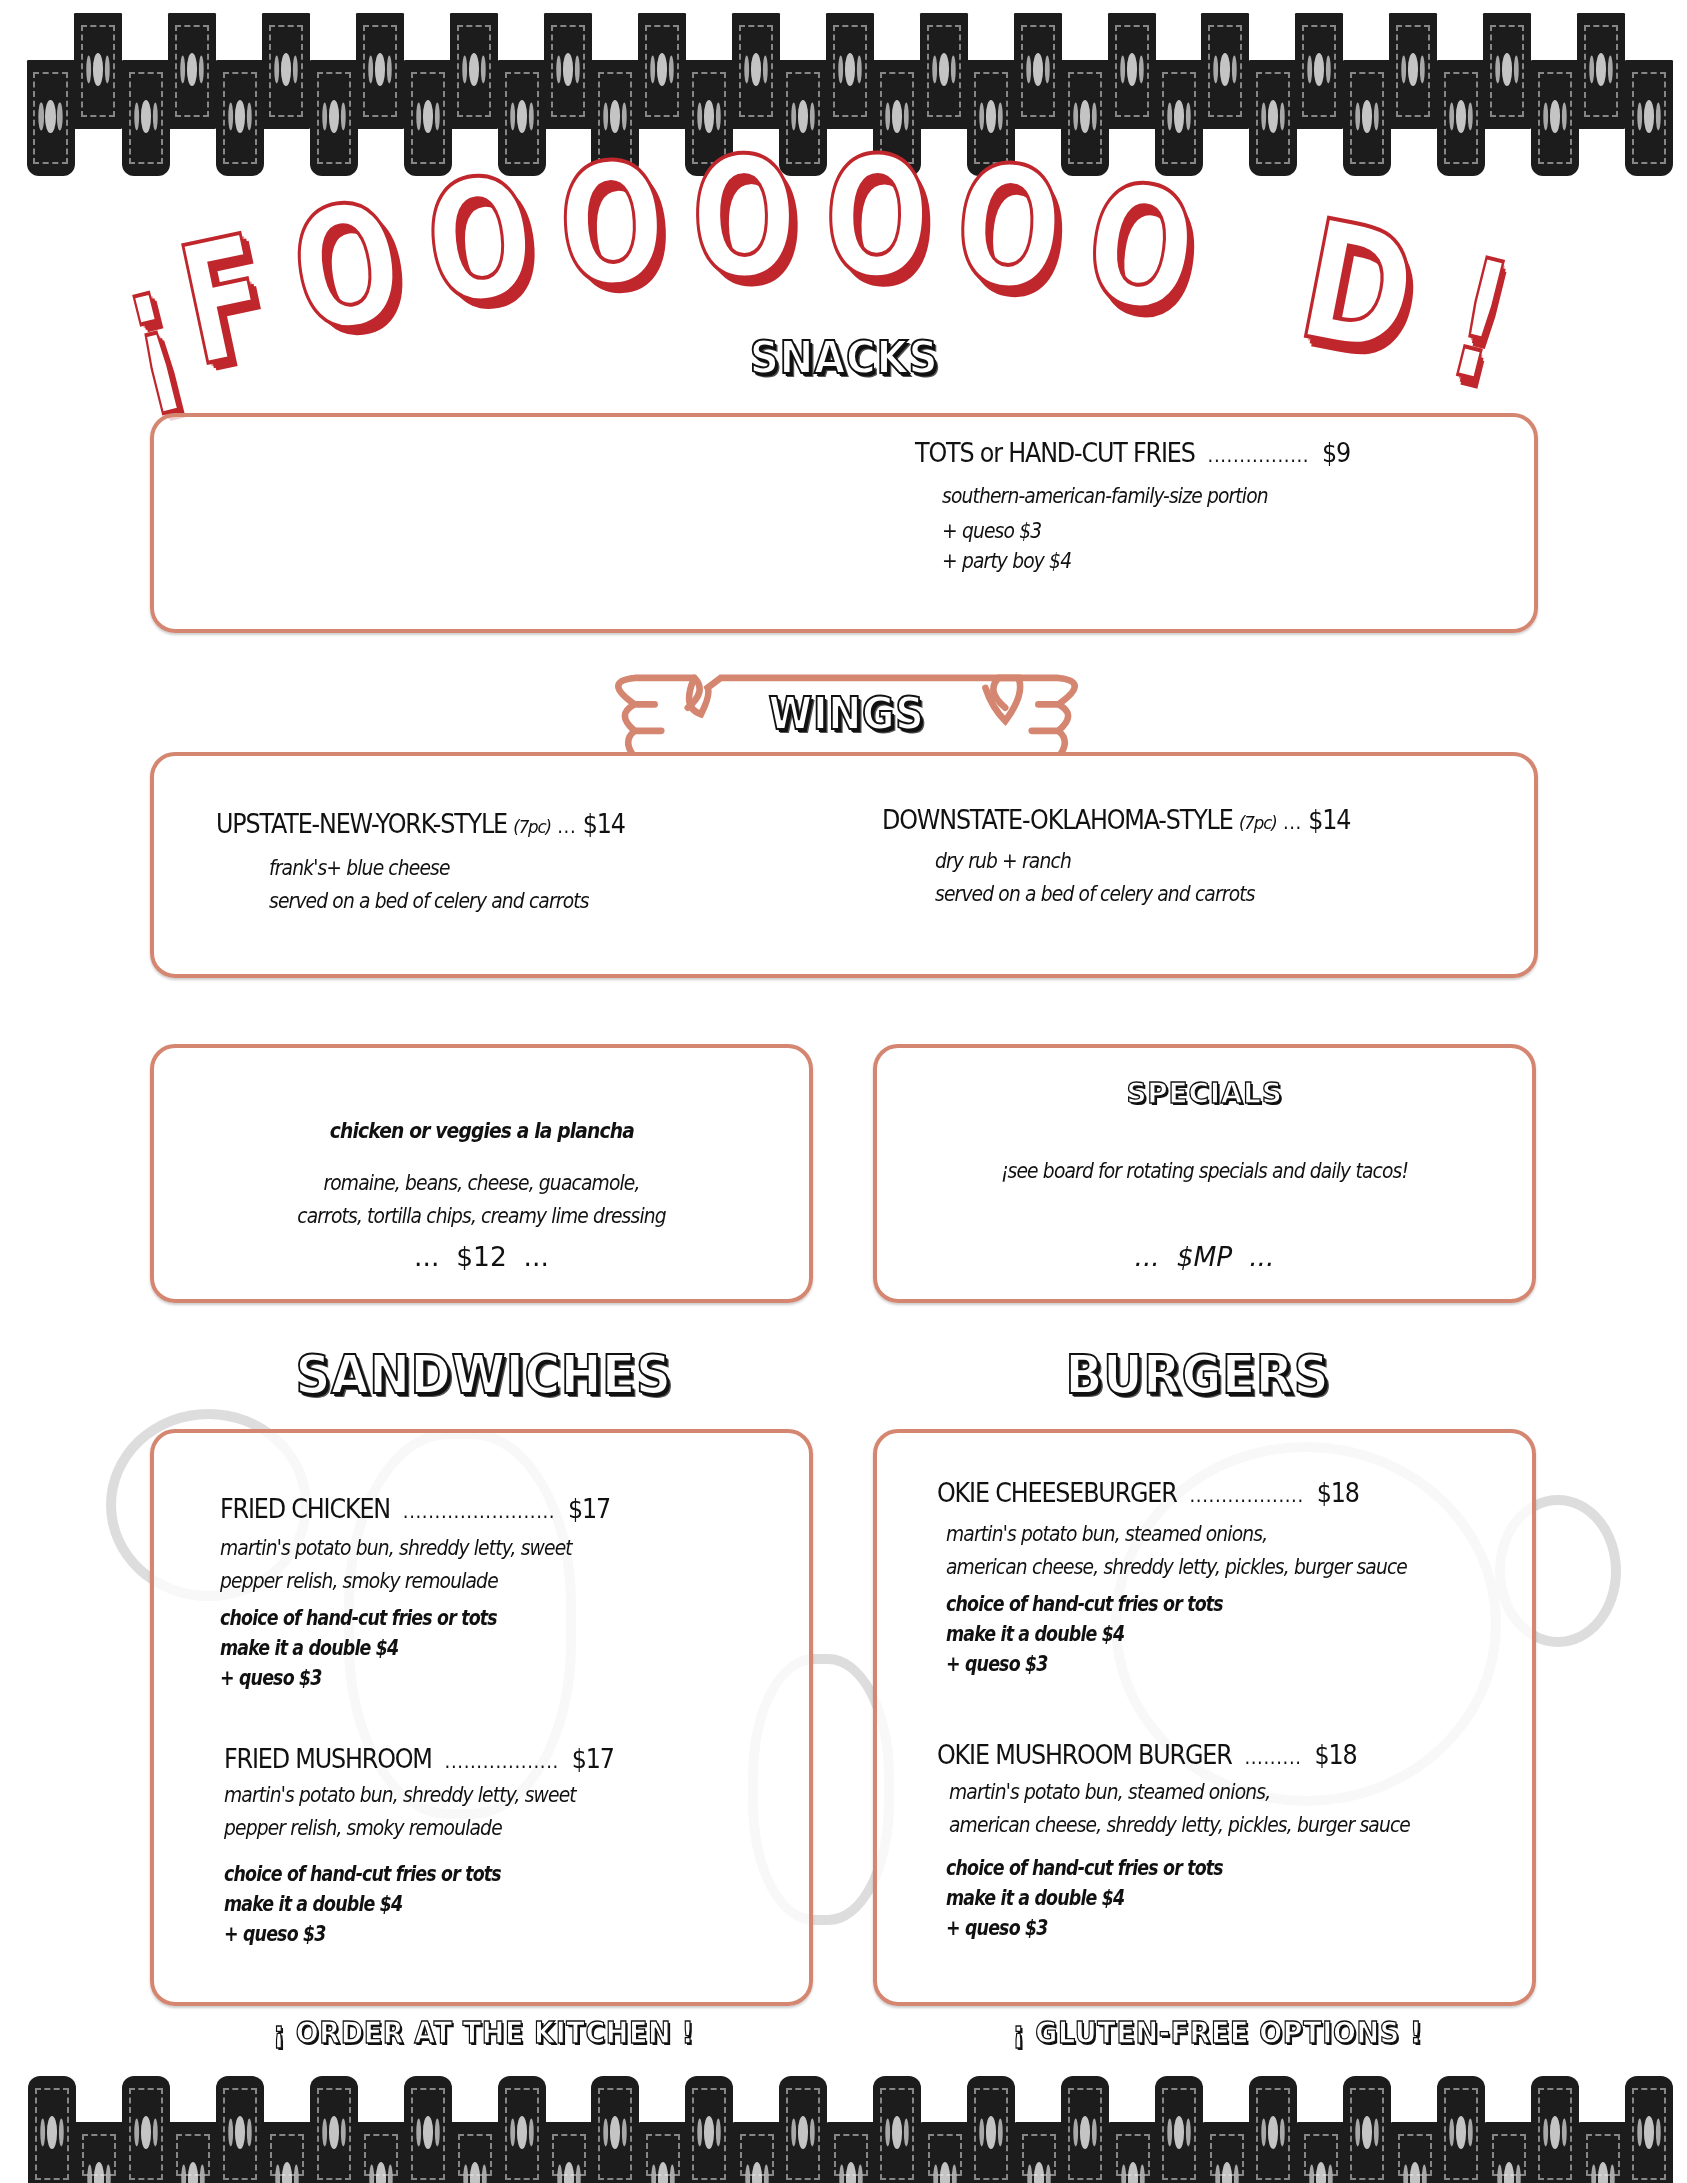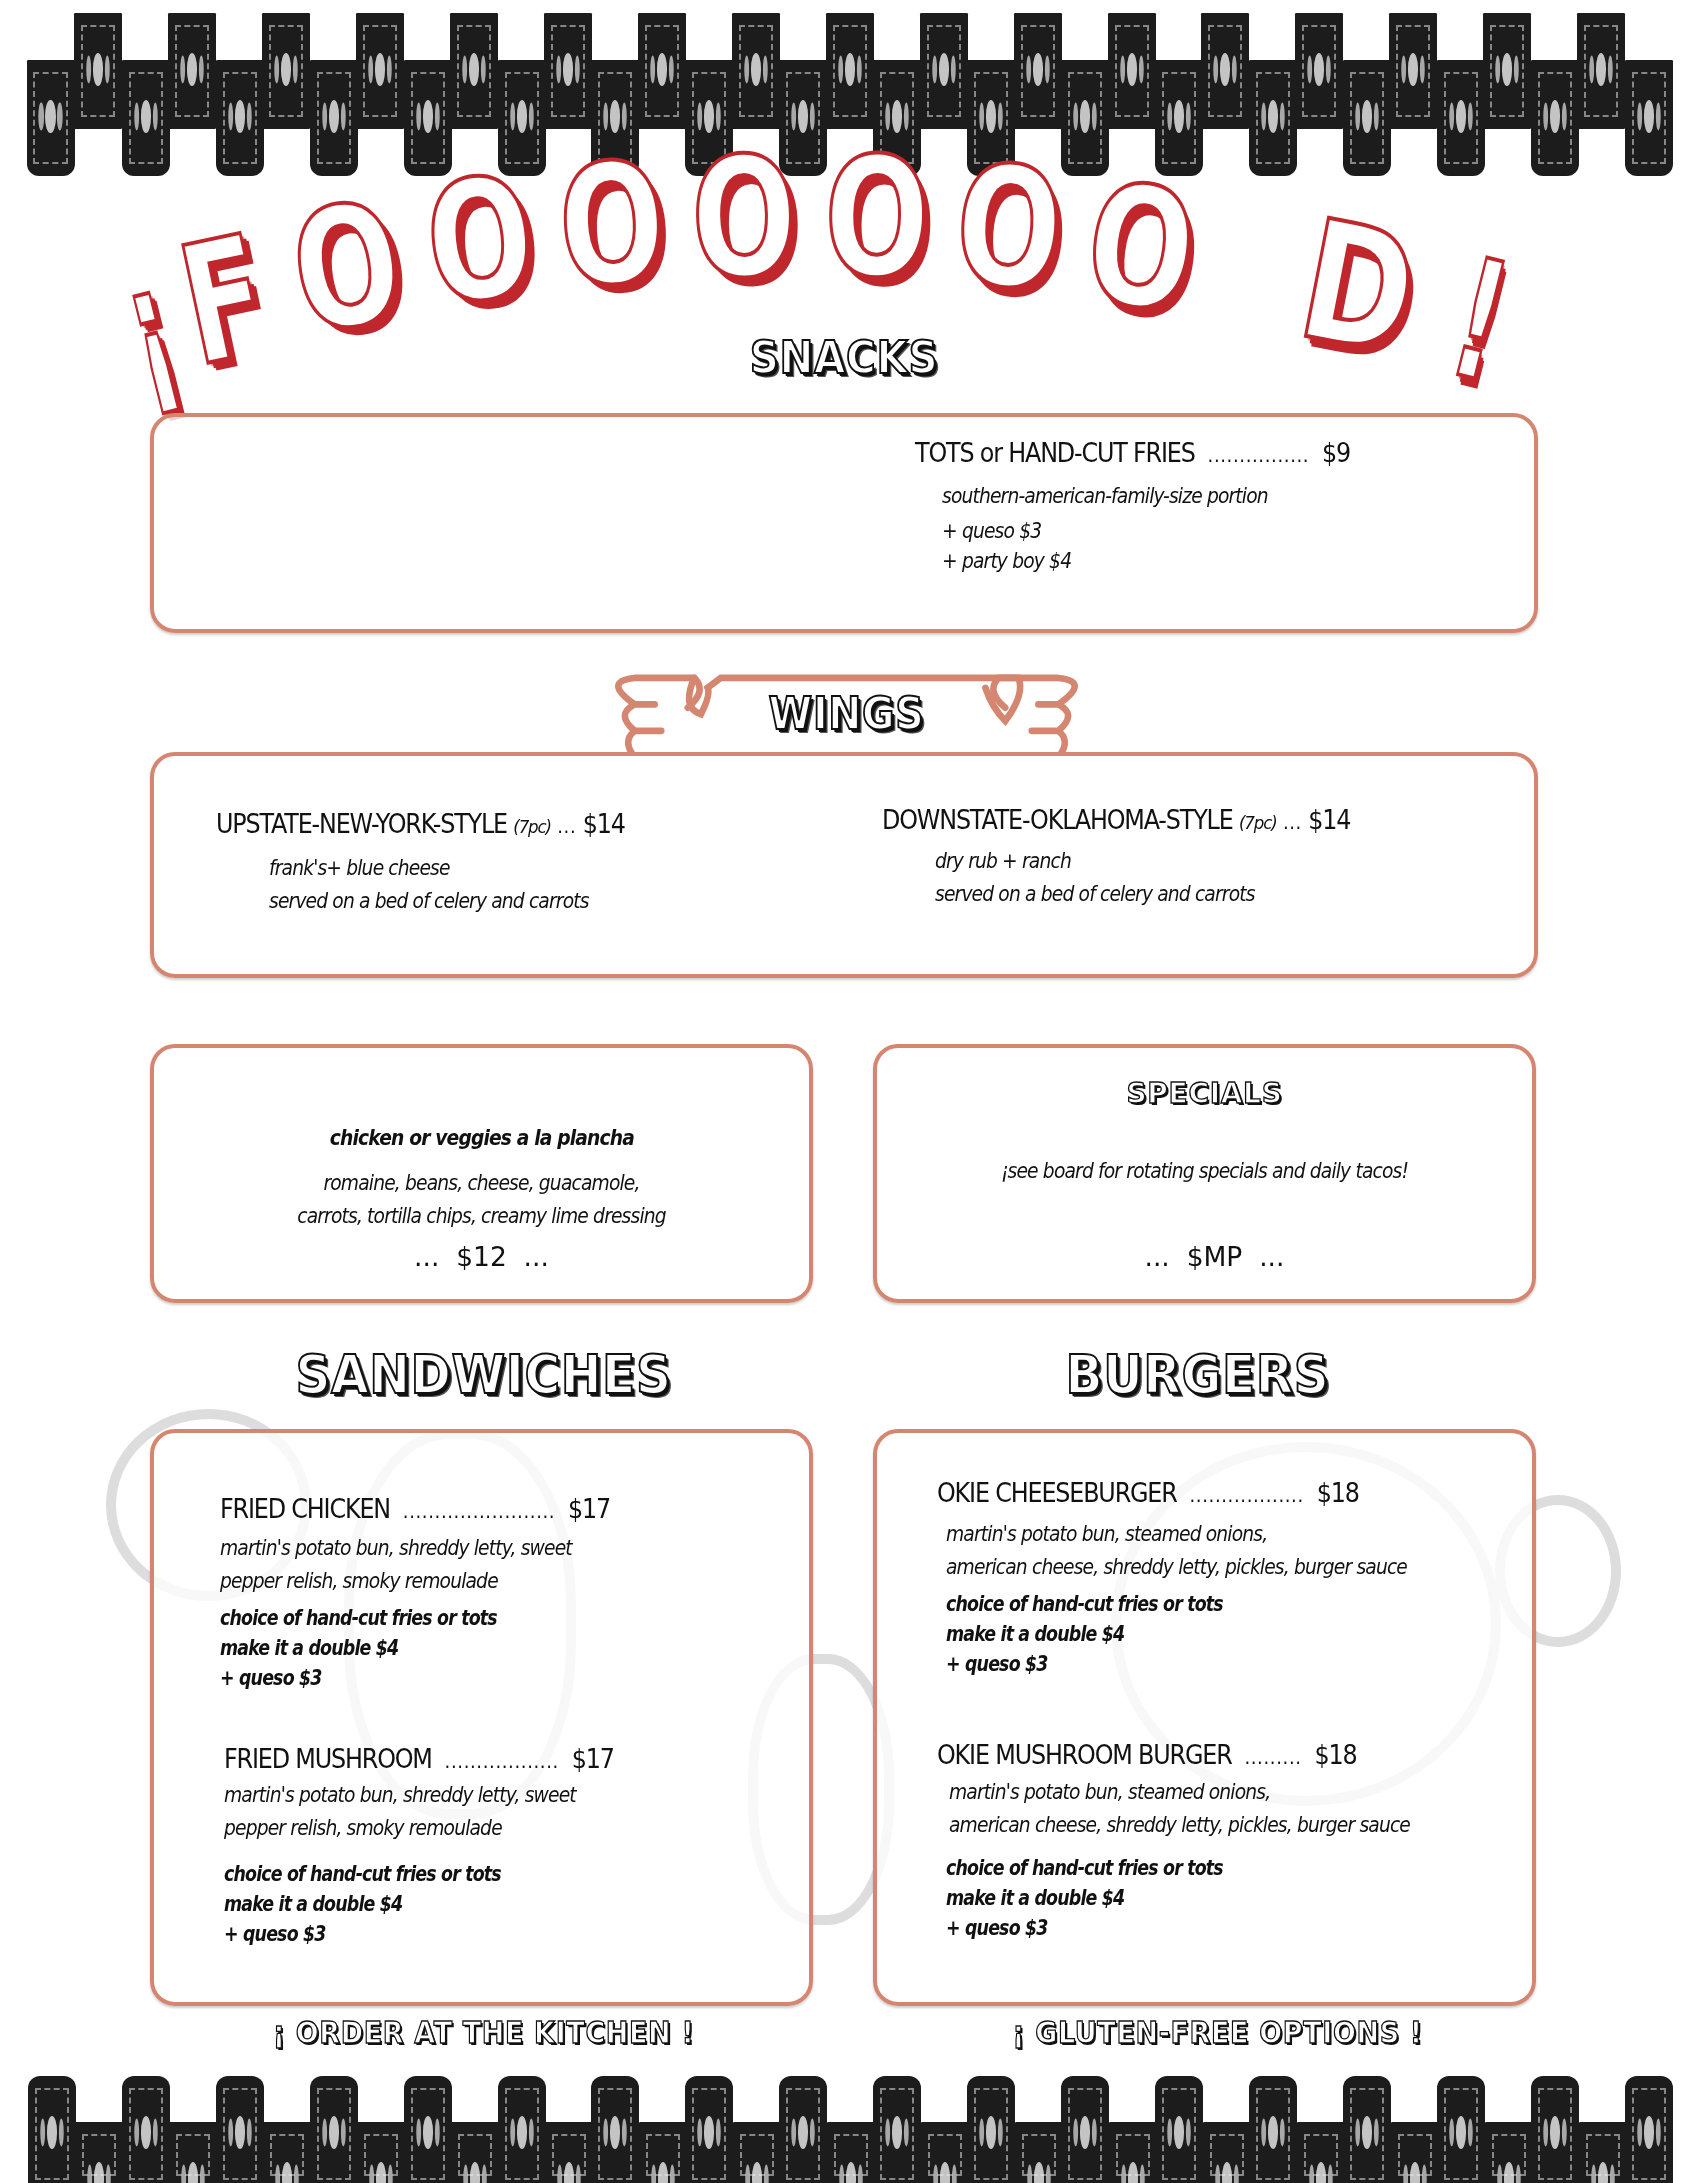--- a/index.html
+++ b/index.html
@@ -123,36 +123,36 @@
       <span style="font-size:18.5px;font-style:italic">(7pc)</span>
       <span class="dots">...</span>
       <span>$14</span>
     </div>
     <div class="desc" style="margin-left:53px;margin-top:9.3px">dry rub + ranch</div>
     <div class="desc" style="margin-left:53px">served on a bed of celery and carrots</div>
   </div>
 </div>
 
 <div class="box" style="left:150px;top:1044px;width:655px;height:251px">
-  <div class="abs center" style="left:0;top:73px;width:655px">
+  <div class="abs center" style="left:0;top:66px;width:655px">
     <span class="desc bold-desc" style="display:inline-block;transform-origin:center">chicken or veggies a la plancha</span>
   </div>
   <div class="abs center" style="left:0;top:118px;width:655px">
     <div class="desc" style="transform-origin:center">romaine, beans, cheese, guacamole,</div>
     <div class="desc" style="transform-origin:center">carrots, tortilla chips, creamy lime dressing</div>
   </div>
   <div class="abs center" style="left:0;top:193px;width:655px;font-family:'DejaVu Sans',sans-serif;font-size:26.5px;white-space:pre">...  $12  ...</div>
 </div>
 
 <div class="box" style="left:873px;top:1044px;width:655px;height:251px">
   <div class="abs outline-h" style="left:0;top:29px;width:655px;font-size:28px;-webkit-text-stroke:1.3px #111;text-shadow:2px 2px 0 #111">SPECIALS</div>
   <div class="abs center" style="left:0;top:106px;width:655px">
     <div class="desc" style="transform-origin:center">¡see board for rotating specials and daily tacos!</div>
   </div>
-  <div class="abs center" style="left:10px;top:193px;width:655px;font-family:'DejaVu Sans',sans-serif;font-size:26.5px;white-space:pre;">...  $MP  ...</div>
+  <div class="abs center" style="left:0;top:193px;width:655px;font-family:'DejaVu Sans',sans-serif;font-size:26.5px;white-space:pre;font-style:italic">...  $MP  ...</div>
 </div>
 
 <div class="mascot" style="left:106px;top:1409px;width:185px;height:172px"></div>
 <div class="mascot" style="left:344px;top:1429px;width:212px;height:370px;border-radius:45%"></div>
 <div class="mascot" style="left:748px;top:1654px;width:126px;height:251px;border-radius:45%"></div>
 <div class="mascot" style="left:1111px;top:1442px;width:370px;height:344px"></div>
 <div class="mascot" style="left:1495px;top:1495px;width:106px;height:132px"></div>
 
 <div class="abs outline-h" style="left:265px;top:1343px;width:437px;font-size:54px;transform:scaleX(0.9)">SANDWICHES</div>
 <div class="abs outline-h" style="left:1032px;top:1343px;width:331px;font-size:54px;transform:scaleX(0.9)">BURGERS</div>

